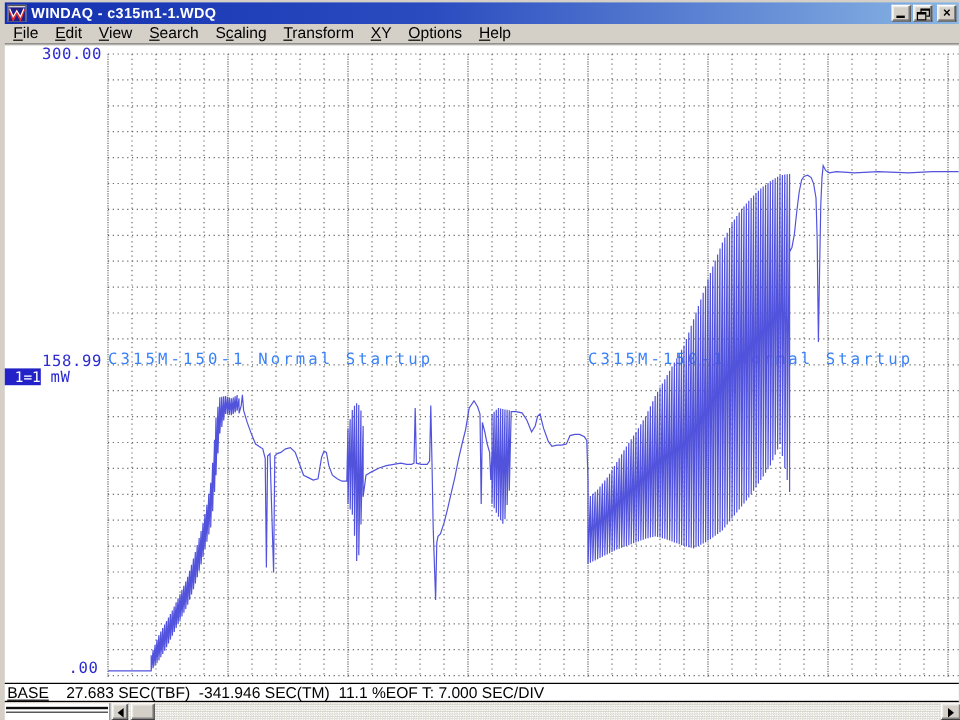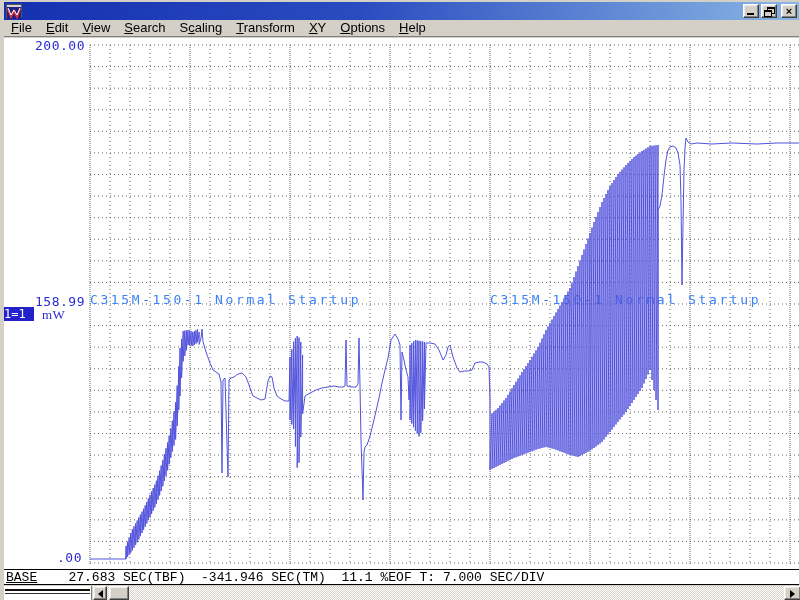--- a/index.html
+++ b/index.html
@@ -32,29 +32,29 @@
   .menu-item { padding:1px 7px 2px 7px; color:#000; white-space:nowrap; }
   .menu-item u { text-decoration:underline; }
 
   
   .client { position:absolute; left:2px; top:38px; width:795px; height:531px; background:#fff; }
   svg.layer { position:absolute; left:0; top:0; pointer-events:none; }
 
   .axis-label { position:absolute; color:#2b2bd0; font-family:"DejaVu Sans Mono", monospace;
     font-size:13px; letter-spacing:0.5px; white-space:nowrap; }
   .chan-badge { position:absolute; left:0px; top:269px; width:30px; height:14px; background:#2222c8;
-    color:#fff; font-family:"DejaVu Sans Mono", monospace; font-size:12px; text-align:left;
+    color:#fff; font-family:"DejaVu Sans Mono", monospace; font-size:12px; text-align:right;
     line-height:14px; }
   .annotation { position:absolute; color:#3b82f6; font-family:"DejaVu Sans Mono", monospace;
     font-size:13px; letter-spacing:2.6px; white-space:nowrap; }
 
   
   .statusbar { position:absolute; left:2px; top:569px; width:795px; height:16px; background:#fff;
     border-top:1px solid #000; border-bottom:1px solid #000;
-    font-family:Liberation Mono, monospace; font-size:13px; color:#000;
+    font-family:Liberation Sans, sans-serif; font-size:13px; color:#000;
     white-space:pre; display:flex; align-items:center; }
   .statusbar .base { text-decoration:underline; margin-left:2px; }
 
   
   .scrollrow { position:absolute; left:2px; top:586px; width:795px; height:14px; background:#d4d0c8; }
   .scroll-panel { position:absolute; left:0; top:0; width:88px; height:14px; background:#fff;
     border-right:1px solid #808080; }
   .scroll-panel .ln1 { position:absolute; left:1px; top:3px; width:85px; height:2px; background:#101010; }
   .scroll-panel .ln2 { position:absolute; left:1px; top:7px; width:85px; height:1px; background:#303030; }
   .sbtn { position:absolute; top:0; width:14px; height:14px; background:#d4d0c8;
@@ -77,20 +77,21 @@
 <div class="window">
 
   <div class="titlebar">
     <div class="appicon">
       <svg width="14" height="12" viewBox="0 0 14 12">
         <rect x="0" y="0" width="14" height="12" fill="#20208a"></rect>
         <polyline points="1,2 4,10 7,4 10,10 13,2" fill="none" stroke="#e03030" stroke-width="2"></polyline>
         <polyline points="1,1 4,8 7,3 10,8 13,1" fill="none" stroke="#ffffff" stroke-width="1"></polyline>
       </svg>
     </div>
+    <div class="title">WINDAQ - c315m1-1.WDQ</div>
     <div class="titlebtns">
       <div class="tbtn">
           <div class="minbar"></div>
         </div>
       <div class="tbtn">
         <div class="restsq1"></div>
         <div class="restsq2"></div>
       </div>
       <div class="tbtn close"><span>×</span></div>
     </div>
@@ -173,24 +174,24 @@
         <line x1="88" y1="563" x2="797" y2="563" stroke="#666666" stroke-width="1" stroke-dasharray="1 3"></line>
       </svg>
 
     <div class="annotation" style="left:86px; top:254px;">C315M-150-1 Normal Startup</div>
     <div class="annotation" style="left:486px; top:254px;">C315M-150-1 Normal Startup</div>
 
     <svg class="layer" id="wavesvg" width="795" height="531" viewBox="2 38 795 531">
         <polyline points="88.0,559.0 124.0,559.0 124.0,546.0 124.0,559.0 125.6,541.7 125.6,556.9 127.2,537.5 127.2,554.7 128.8,533.2 128.8,552.6 130.4,529.3 130.4,550.3 132.0,526.3 132.0,547.7 133.6,523.4 133.6,545.0 135.2,520.5 135.2,542.3 136.8,517.5 136.8,539.4 138.4,514.6 138.4,536.2 140.0,511.7 140.0,533.0 141.6,508.7 141.6,529.8 143.2,505.4 143.2,526.6 144.8,501.9 144.8,523.4 146.4,498.5 146.4,520.2 148.0,495.0 148.0,517.0 149.6,491.5 149.6,513.8 151.2,488.1 151.2,510.6 152.8,484.6 152.8,507.4 154.4,480.7 154.4,503.9 156.0,475.7 156.0,499.7 157.6,470.6 157.6,495.4 159.2,465.5 159.2,491.1 160.8,460.1 160.8,486.3 162.4,454.2 162.4,481.0 164.0,448.3 164.0,475.7 165.6,442.5 165.6,470.3 167.2,435.6 167.2,464.2 168.8,428.4 168.8,457.8 170.4,420.7 170.4,451.5 172.0,411.5 172.0,445.5 173.6,402.3 173.6,439.5 175.2,385.6 175.2,426.0 176.8,366.4 176.8,410.0 178.0,348.0 178.0,396.0 179.6,338.9 179.6,377.9 181.2,331.0 181.2,361.3 182.8,330.6 182.8,355.9 184.4,330.3 184.4,350.4 186.0,330.0 186.0,345.0 187.6,330.6 187.6,345.3 189.2,331.3 189.2,345.6 190.8,331.9 190.8,346.0 192.4,331.2 192.4,344.9 194.0,330.2 194.0,343.6 195.6,329.2 195.6,342.3 197.2,332.0 197.2,344.4 199.0,338.0 200.0,329.0 201.0,342.0 204.0,352.0 208.0,363.0 211.0,370.0 214.0,372.0 217.0,374.0 219.0,382.0 220.0,473.0 221.0,380.0 223.0,378.0 226.0,477.0 227.0,380.0 229.0,378.0 232.0,377.0 236.0,374.0 240.0,373.0 244.0,377.0 247.0,385.0 251.0,396.0 255.0,398.0 259.0,400.0 263.0,399.0 266.0,381.0 268.0,376.0 270.0,377.0 272.0,388.0 275.0,396.0 279.0,399.0 283.0,401.0 287.0,401.0 288.0,357.0 288.0,420.0 289.8,349.3 289.8,424.5 291.6,341.7 291.6,429.0 293.4,338.2 293.4,446.5 295.2,336.0 295.2,467.6 297.0,337.5 297.0,462.7 298.8,342.0 298.8,437.1 300.6,354.9 300.6,414.0 303.0,396.0 308.0,393.0 314.0,390.0 320.0,388.0 326.0,387.0 332.0,386.0 337.0,387.0 341.0,387.0 343.0,386.0 344.0,340.0 345.0,386.0 349.0,387.0 354.0,387.0 356.0,384.0 357.0,338.0 358.0,386.0 359.0,440.0 360.0,470.0 361.0,500.0 362.0,452.0 363.0,447.0 365.0,445.0 368.0,436.0 371.0,424.0 374.0,411.0 377.0,398.0 380.0,383.0 383.0,370.0 386.0,358.0 389.0,340.0 393.0,334.0 396.0,339.0 398.0,345.0 399.0,420.0 400.0,352.0 402.0,360.0 404.0,370.0 406.0,377.0 407.0,400.0 408.0,377.0 408.0,345.0 408.0,420.0 409.8,343.2 409.8,423.6 411.6,341.4 411.6,427.2 413.4,340.1 413.4,430.6 415.2,340.4 415.2,433.5 417.0,340.8 417.0,436.4 418.8,341.2 418.8,432.7 420.6,341.5 420.6,420.8 422.4,341.9 422.4,409.0 424.0,343.0 428.0,343.0 433.0,344.0 437.0,350.0 441.0,360.0 444.0,355.0 446.0,347.0 448.0,345.0 451.0,357.0 455.0,368.0 458.0,372.0 462.0,371.0 466.0,371.0 470.0,370.0 473.0,363.0 477.0,362.0 481.0,362.0 485.0,364.0 487.0,367.0 488.0,400.0 488.0,415.0 488.0,470.0 490.0,413.3 490.0,469.0 492.0,411.5 492.0,468.0 494.0,409.8 494.0,467.0 496.0,408.0 496.0,466.0 498.0,405.5 498.0,465.0 500.0,403.0 500.0,464.0 502.0,400.5 502.0,463.0 504.0,398.0 504.0,462.0 506.0,394.8 506.0,461.0 508.0,391.5 508.0,460.0 510.0,388.3 510.0,459.0 512.0,385.0 512.0,458.0 514.0,381.8 514.0,457.3 516.0,378.5 516.0,456.5 518.0,375.3 518.0,455.8 520.0,372.0 520.0,455.0 522.0,369.0 522.0,454.3 524.0,366.0 524.0,453.5 526.0,363.0 526.0,452.8 528.0,360.0 528.0,452.0 530.0,356.8 530.0,451.3 532.0,353.5 532.0,450.5 534.0,350.3 534.0,449.8 536.0,347.0 536.0,449.0 538.0,342.8 538.0,448.5 540.0,338.5 540.0,448.0 542.0,334.3 542.0,447.5 544.0,330.0 544.0,447.0 546.0,326.5 546.0,447.5 548.0,323.0 548.0,448.0 550.0,319.5 550.0,448.5 552.0,316.0 552.0,449.0 554.0,312.5 554.0,449.8 556.0,309.0 556.0,450.5 558.0,305.5 558.0,451.3 560.0,302.0 560.0,452.0 562.0,298.5 562.0,452.8 564.0,295.0 564.0,453.5 566.0,291.5 566.0,454.3 568.0,288.0 568.0,455.0 570.0,282.5 570.0,455.5 572.0,277.0 572.0,456.0 574.0,271.5 574.0,456.5 576.0,266.0 576.0,457.0 578.0,260.5 578.0,456.0 580.0,255.0 580.0,455.0 582.0,249.5 582.0,454.0 584.0,244.0 584.0,453.0 586.0,238.5 586.0,451.8 588.0,233.0 588.0,450.5 590.0,227.5 590.0,449.3 592.0,222.0 592.0,448.0 594.0,217.0 594.0,446.5 596.0,212.0 596.0,445.0 598.0,207.0 598.0,443.5 600.0,202.0 600.0,442.0 602.0,198.0 602.0,439.5 604.0,194.0 604.0,437.0 606.0,190.0 606.0,434.5 608.0,186.0 608.0,432.0 610.0,183.0 610.0,429.5 612.0,180.0 612.0,427.0 614.0,177.0 614.0,424.5 616.0,174.0 616.0,422.0 618.0,171.8 618.0,419.5 620.0,169.5 620.0,417.0 622.0,167.3 622.0,414.5 624.0,165.0 624.0,412.0 626.0,163.0 626.0,409.0 628.0,161.0 628.0,406.0 630.0,159.0 630.0,403.0 632.0,157.0 632.0,400.0 634.0,155.5 634.0,397.0 636.0,154.0 636.0,394.0 638.0,152.5 638.0,391.0 640.0,151.0 640.0,388.0 642.0,149.8 642.0,383.5 644.0,148.5 644.0,379.0 646.0,147.3 646.0,374.5 648.0,146.0 648.0,370.0 650.0,145.8 650.0,380.0 652.0,145.5 652.0,390.0 654.0,145.3 654.0,400.0 656.0,145.0 656.0,410.0 656.0,210.0 658.0,206.0 660.0,195.0 662.0,176.0 664.0,160.0 666.0,150.0 668.0,147.0 671.0,146.0 674.0,148.0 676.0,153.0 678.0,165.0 679.0,200.0 680.0,285.0 681.0,225.0 682.0,170.0 683.0,148.0 684.0,138.0 686.0,142.0 689.0,144.0 695.0,143.0 710.0,144.0 730.0,143.0 755.0,144.0 775.0,143.0 797.0,143.0" fill="none" stroke="#5253dc" stroke-width="1"></polyline>
       </svg>
 
-    <div class="axis-label" style="left:31px; top:0px;">200.00</div>
+    <div class="axis-label" style="left:31px; top:0px;">300.00</div>
     <div class="axis-label" style="left:31px; top:256px;">158.99</div>
     <div class="chan-badge">1=1</div>
-    <div class="axis-label" style="left:38px; top:269px;font-family:Liberation Serif, serif;">mW</div>
+    <div class="axis-label" style="left:38px; top:269px;">mW</div>
     <div class="axis-label" style="left:53px; top:512px;">.00</div>
   </div>
 
   <div class="statusbar"><span class="base">BASE</span><span>    27.683 SEC(TBF)  -341.946 SEC(TM)  11.1 %EOF T: 7.000 SEC/DIV</span></div>
 
   <div class="scrollrow">
     <div class="scroll-panel">
       <div class="ln1"></div>
       <div class="ln2"></div>
     </div>

